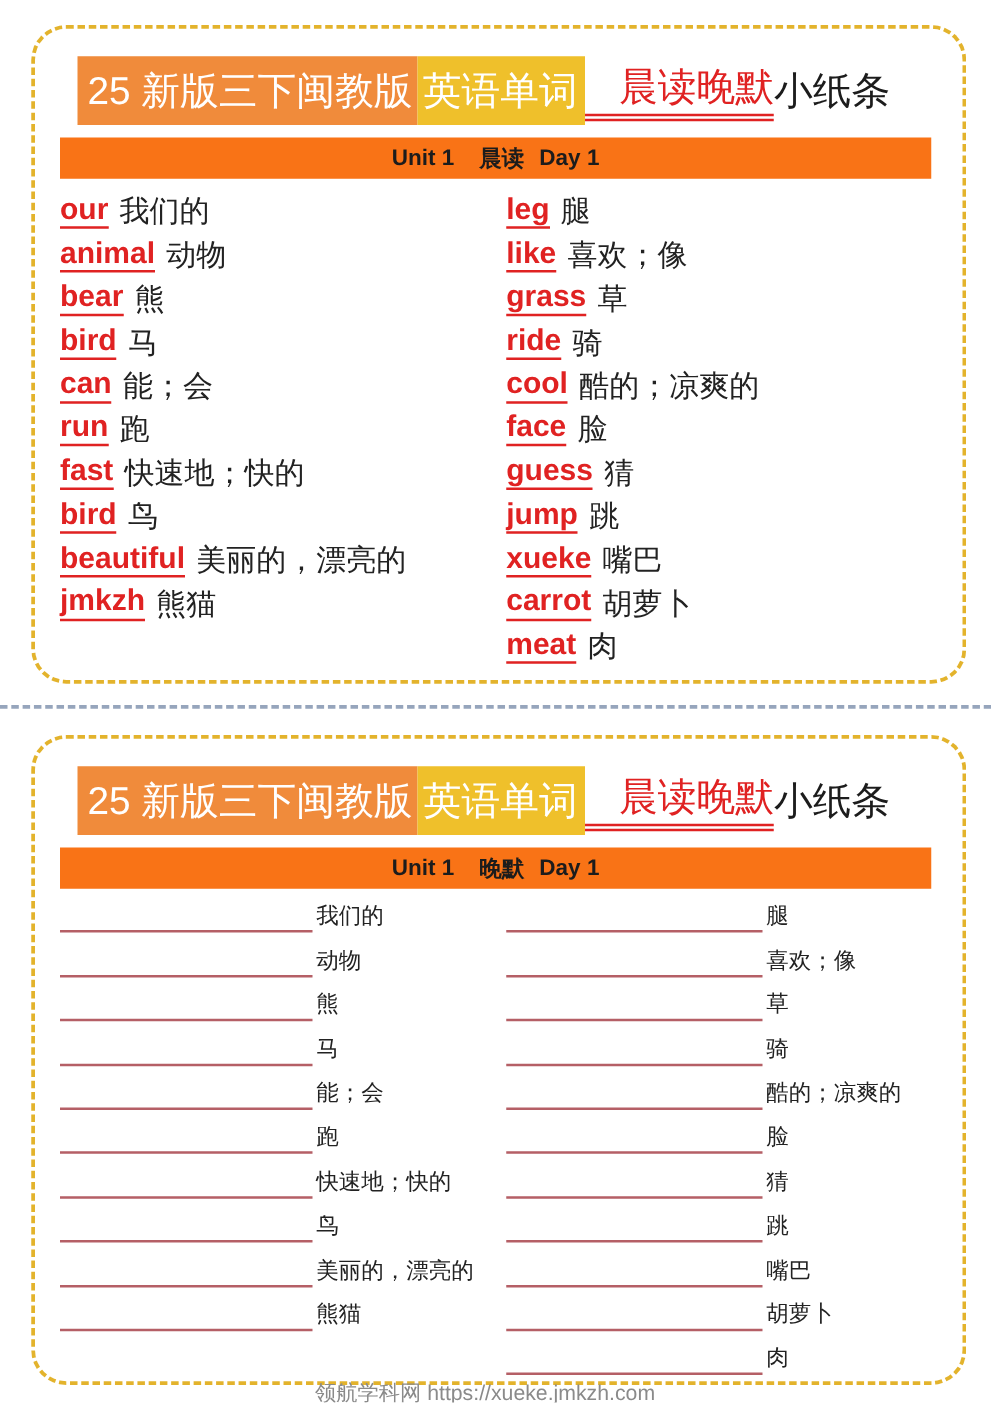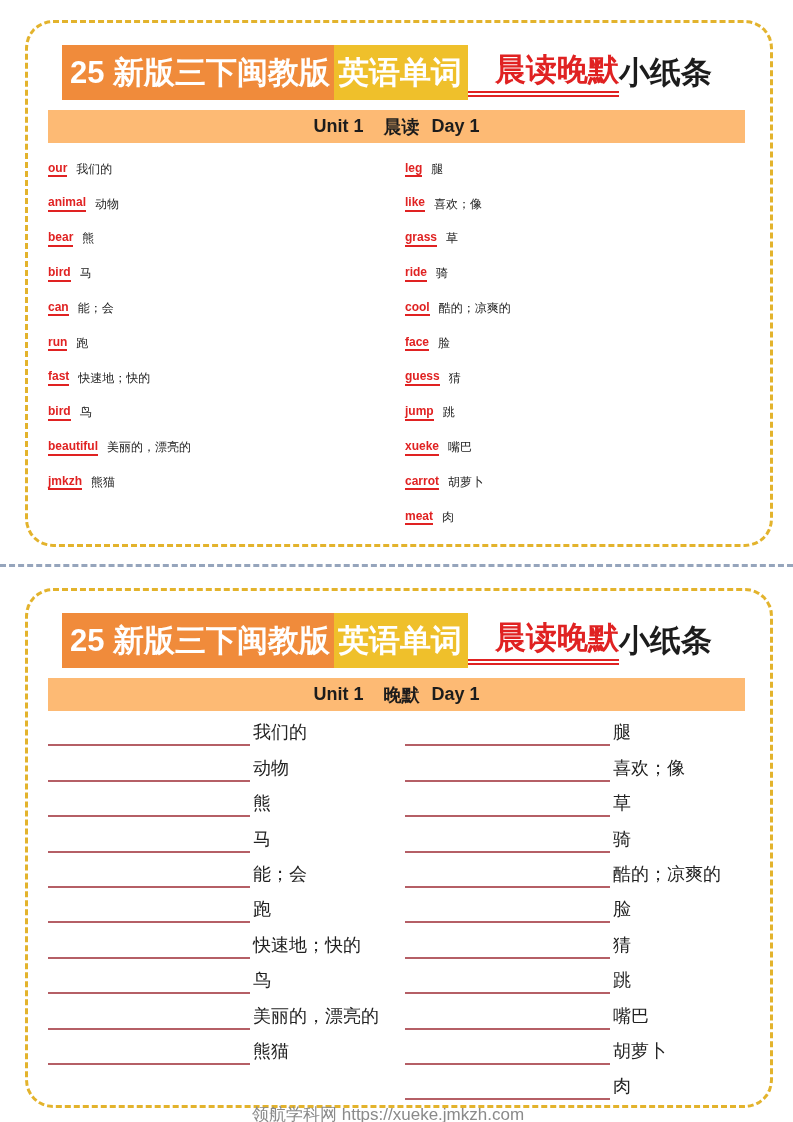--- a/index.html
+++ b/index.html
@@ -8,36 +8,36 @@
     font-family:"Liberation Sans","DejaVu Sans",sans-serif;overflow:hidden;
   }
   .panel{
     position:absolute;left:25px;width:748px;box-sizing:border-box;
     border:3px dashed #e3b32c;border-radius:28px;background:#ffffff;
   }
   .panel-morning{top:20px;height:527px;}
   .panel-evening{top:588px;height:520px;}
   .title-row{
     margin:22px 18px 0 34px;display:flex;align-items:center;
-    font-size:31px;font-weight:bold;line-height:41px;white-space:nowrap;
+    font-size:31px;font-weight:normal;line-height:41px;white-space:nowrap;
   }
   .seg{display:inline-block;}
   .seg-orange{background:#f08b3b;color:#ffffff;padding:7px 4px 7px 8px;}
   .seg-gold{background:#efc02b;color:#ffffff;padding:7px 6px 7px 4px;}
   .seg-red{color:#e02222;border-bottom:6px double #e02222;padding-bottom:1px;padding-left:27px;}
   .seg-plain{color:#1c1c1c;}
   .unit-band{
-    margin:10px 0 0 20px;width:697px;height:33px;background:#fdba74;
+    margin:10px 0 0 20px;width:697px;height:33px;background:#f97316;
     display:flex;justify-content:center;align-items:center;
     font-size:18px;font-weight:bold;color:#1c1c1c;
   }
   .words{display:flex;margin:9px 0 0 20px;}
   .wcol-left{width:357px;}
   .wcol-right{flex:1;}
-  .word-row{height:34.8px;display:flex;align-items:center;font-size:12px;white-space:nowrap;}
+  .word-row{height:34.8px;display:flex;align-items:center;font-size:24px;white-space:nowrap;}
   .en{
     color:#e02222;font-weight:bold;display:inline-block;
     border-bottom:2px solid #e02222;padding-bottom:1px;line-height:1.05;
   }
   .word-row .cn{color:#222222;margin-left:9px;}
   .blanks{display:flex;margin:4px 0 0 20px;}
   .bcol-left{width:357px;}
   .bcol-right{flex:1;}
   .blank-row{height:35.4px;display:flex;align-items:flex-end;font-size:18px;white-space:nowrap;}
   .blank-line{display:inline-block;width:202px;border-bottom:2px solid #b55f66;margin-bottom:4px;}

